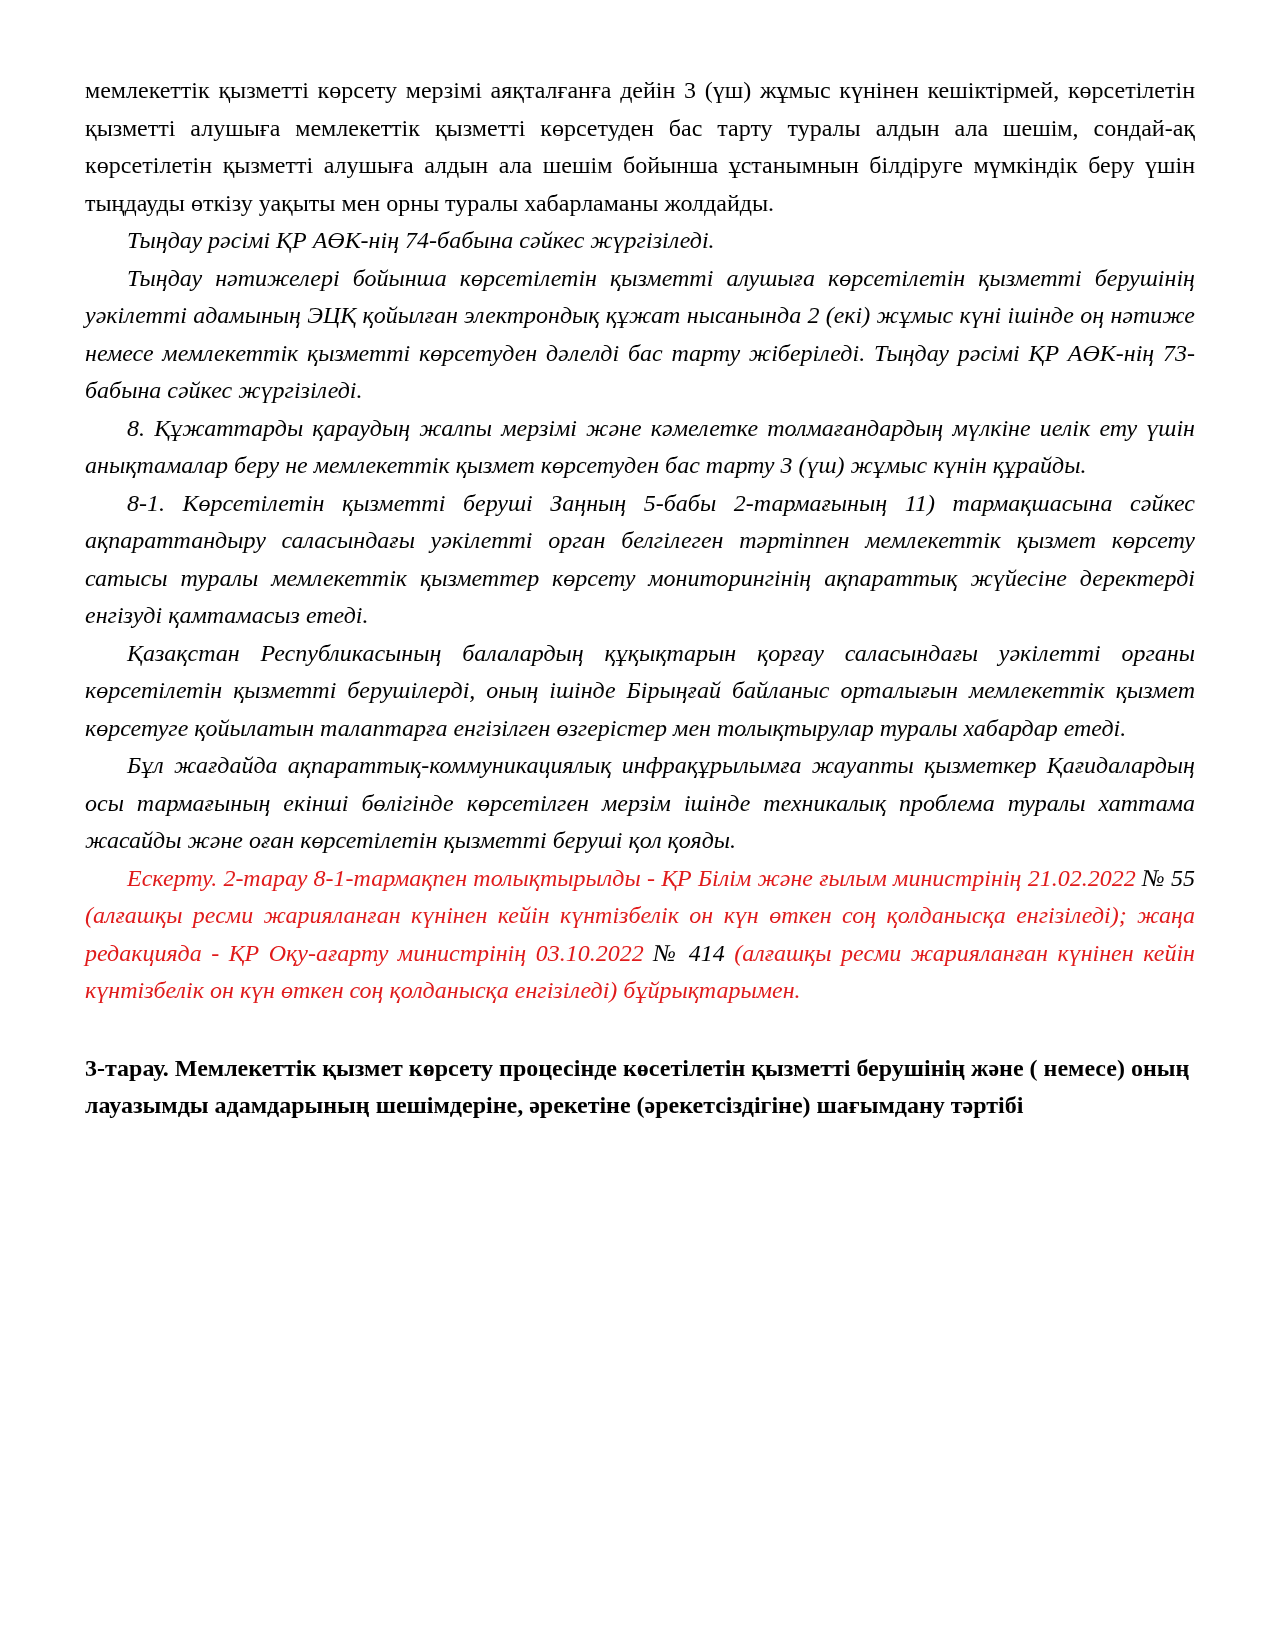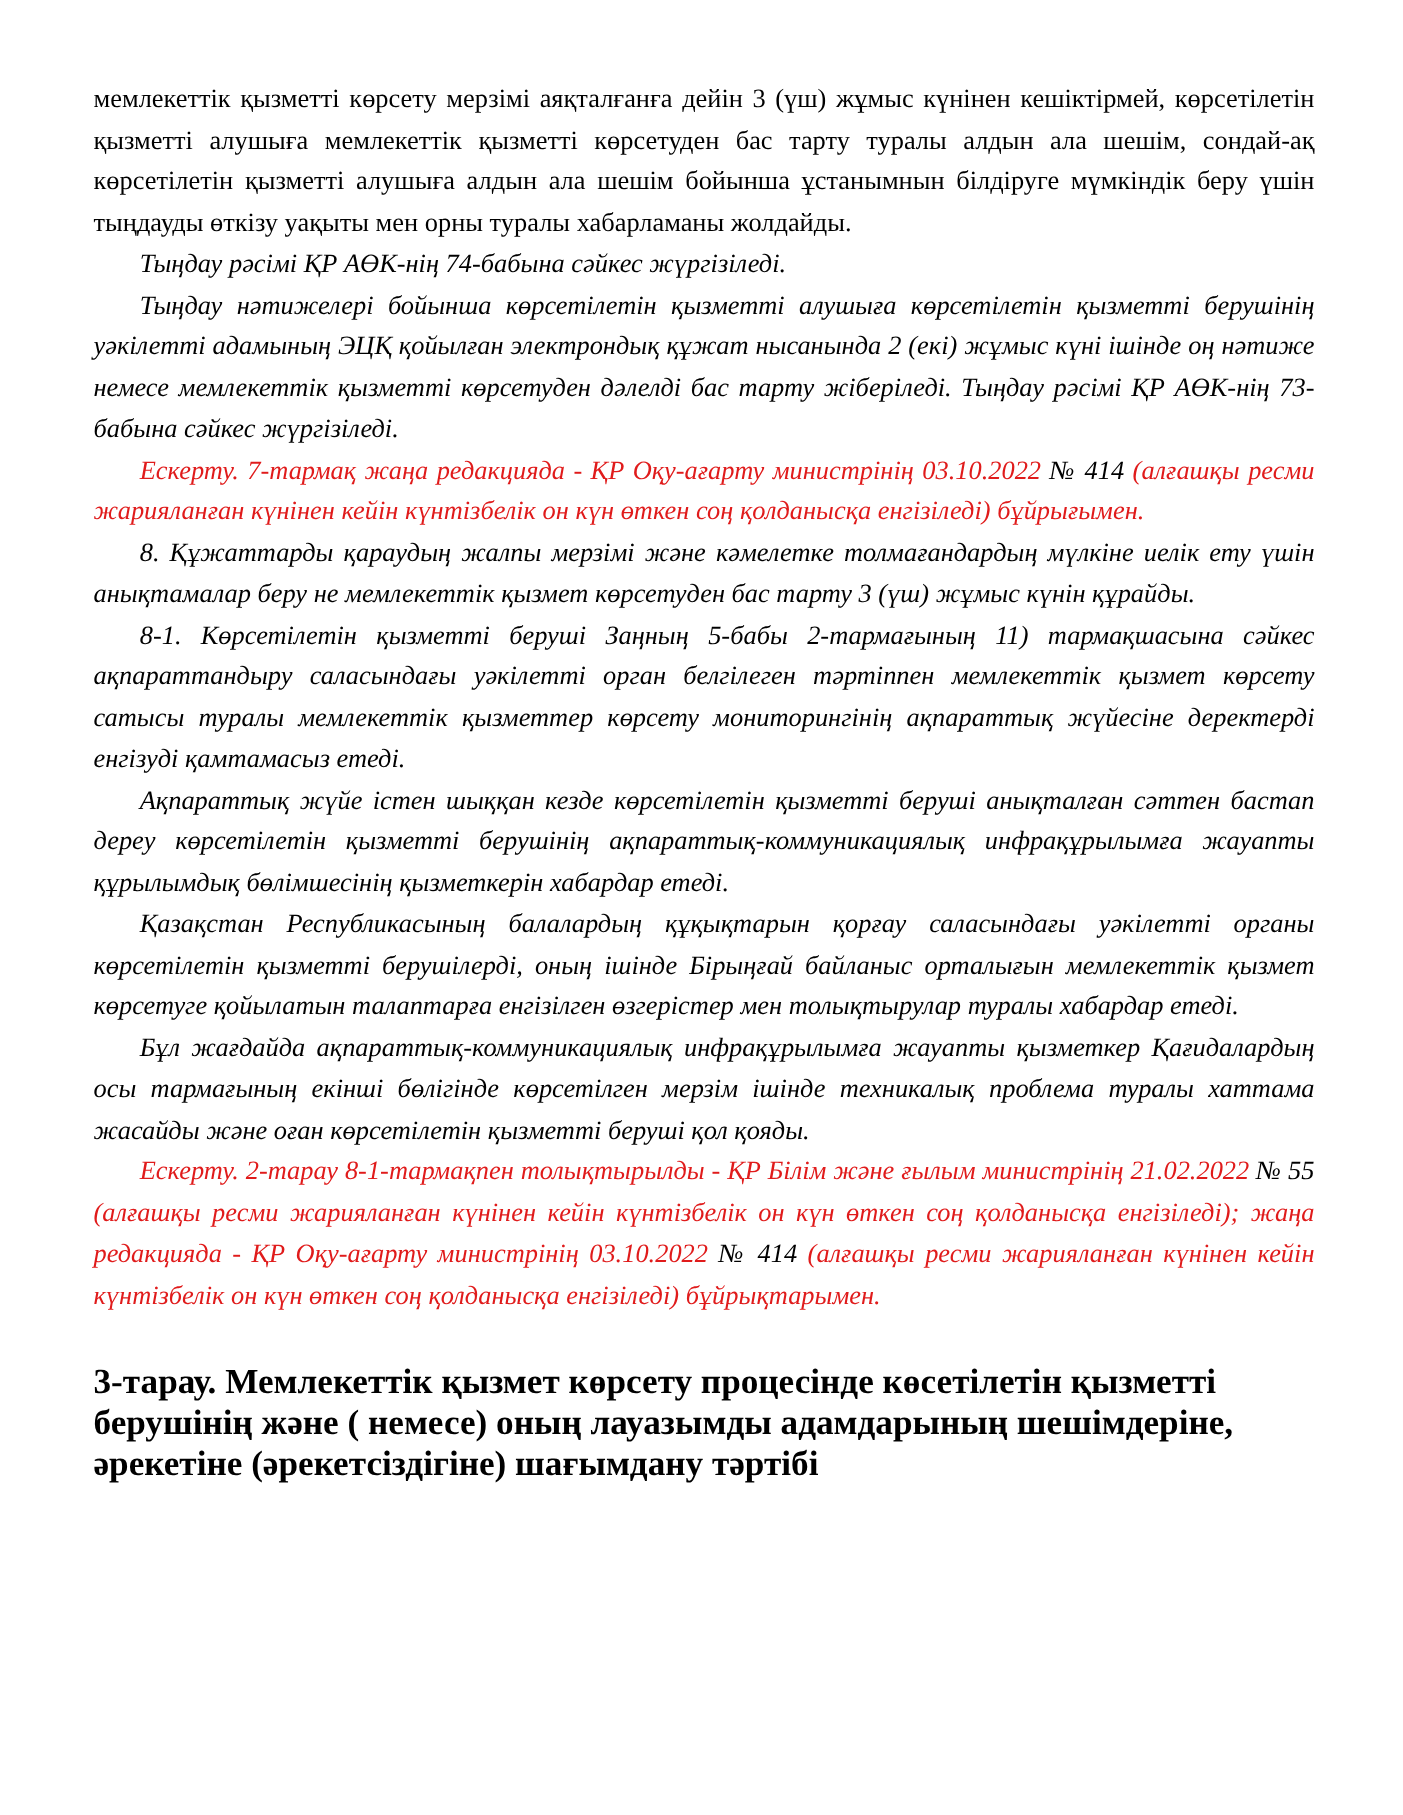--- a/index.html
+++ b/index.html
@@ -29,45 +29,43 @@
     font-style: italic;
   }
   .seg-red {
     color: #e01b1b;
   }
   .seg-black {
     color: #000000;
   }
   .chapter-heading {
     margin: 40px 0 0 0;
-    font-size: 32px;
+    font-size: 24px;
     line-height: 37.5px;
     font-weight: bold;
     text-align: left;
     color: #000000;
   }
 </style>
 </head>
 <body>
 
 <div class="page">
 
   <p class="para"><span class="seg-black">мемлекеттік қызметті көрсету мерзімі аяқталғанға дейін 3 (үш) жұмыс күнінен кешіктірмей, көрсетілетін қызметті алушыға мемлекеттік қызметті көрсетуден бас тарту туралы алдын ала шешім, сондай-ақ көрсетілетін қызметті алушыға алдын ала шешім бойынша ұстанымнын білдіруге мүмкіндік беру үшін тыңдауды өткізу уақыты мен орны туралы хабарламаны жолдайды.</span></p>
 
   <p class="para indent"><span class="seg-black">Тыңдау рәсімі ҚР АӨК-нің 74-бабына сәйкес жүргізіледі.</span></p>
 
   <p class="para indent"><span class="seg-black">Тыңдау нәтижелері бойынша көрсетілетін қызметті алушыға көрсетілетін қызметті берушінің уәкілетті адамының ЭЦҚ қойылған электрондық құжат нысанында 2 (екі) жұмыс күні ішінде оң нәтиже немесе мемлекеттік қызметті көрсетуден дәлелді бас тарту жіберіледі. Тыңдау рәсімі ҚР АӨК-нің 73-бабына сәйкес жүргізіледі.</span></p>
 
-  <p class="para indent"><span class="seg-red">Ескерту. 7-тармақ жаңа редакцияда - ҚР Оқу-ағарту министрінің 03.10.2022 </span><span class="seg-black">№ 414 </span><span class="seg-red">(алғашқы ресми жарияланған күнінен кейін күнтізбелік он күн өткен соң қолданысқа енгізіледі) бұйрығымен.</span></p>
 
   <p class="para indent"><span class="seg-black">8. Құжаттарды қараудың жалпы мерзімі және кәмелетке толмағандардың мүлкіне иелік ету үшін анықтамалар беру не мемлекеттік қызмет көрсетуден бас тарту 3 (үш) жұмыс күнін құрайды.</span></p>
 
   <p class="para indent"><span class="seg-black">8-1. Көрсетілетін қызметті беруші Заңның 5-бабы 2-тармағының 11) тармақшасына сәйкес ақпараттандыру саласындағы уәкілетті орган белгілеген тәртіппен мемлекеттік қызмет көрсету сатысы туралы мемлекеттік қызметтер көрсету мониторингінің ақпараттық жүйесіне деректерді енгізуді қамтамасыз етеді.</span></p>
 
-  <p class="para indent"><span class="seg-black">Ақпараттық жүйе істен шыққан кезде көрсетілетін қызметті беруші анықталған сәттен бастап дереу көрсетілетін қызметті берушінің ақпараттық-коммуникациялық инфрақұрылымға жауапты құрылымдық бөлімшесінің қызметкерін хабардар етеді.</span></p>
 
   <p class="para indent"><span class="seg-black">Қазақстан Республикасының балалардың құқықтарын қорғау саласындағы уәкілетті органы көрсетілетін қызметті берушілерді, оның ішінде Бірыңғай байланыс орталығын мемлекеттік қызмет көрсетуге қойылатын талаптарға енгізілген өзгерістер мен толықтырулар туралы хабардар етеді.</span></p>
 
   <p class="para indent"><span class="seg-black">Бұл жағдайда ақпараттық-коммуникациялық инфрақұрылымға жауапты қызметкер Қағидалардың осы тармағының екінші бөлігінде көрсетілген мерзім ішінде техникалық проблема туралы хаттама жасайды және оған көрсетілетін қызметті беруші қол қояды.</span></p>
 
   <p class="para indent"><span class="seg-red">Ескерту. 2-тарау 8-1-тармақпен толықтырылды - ҚР Білім және ғылым министрінің 21.02.2022 </span><span class="seg-black">№ 55 </span><span class="seg-red">(алғашқы ресми жарияланған күнінен кейін күнтізбелік он күн өткен соң қолданысқа енгізіледі); жаңа редакцияда - ҚР Оқу-ағарту министрінің 03.10.2022 </span><span class="seg-black">№ 414 </span><span class="seg-red">(алғашқы ресми жарияланған күнінен кейін күнтізбелік он күн өткен соң қолданысқа енгізіледі) бұйрықтарымен.</span></p>
 
   <h2 class="chapter-heading">3-тарау. Мемлекеттік қызмет көрсету процесінде көсетілетін қызметті берушінің және ( немесе) оның лауазымды адамдарының шешімдеріне, әрекетіне (әрекетсіздігіне) шағымдану тәртібі</h2>
 
 </div>

